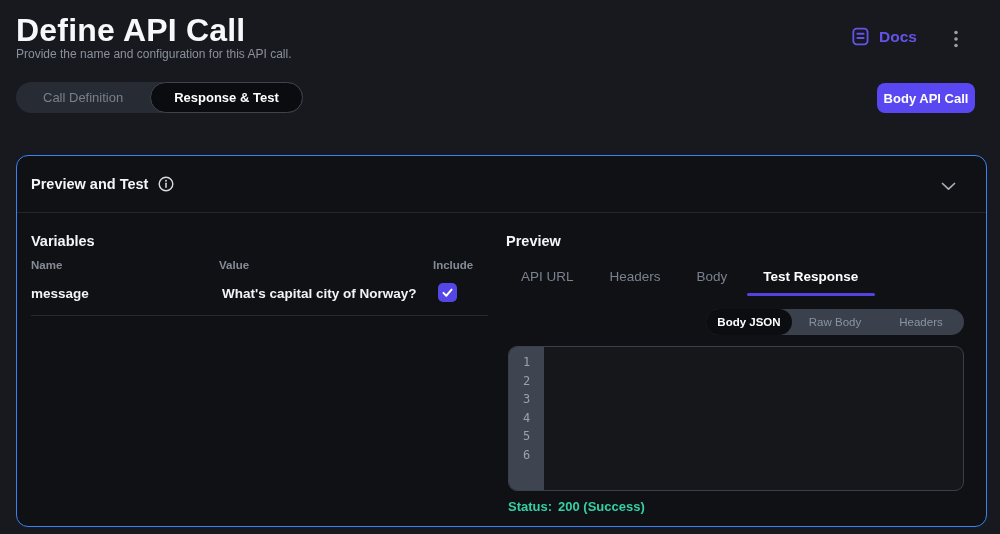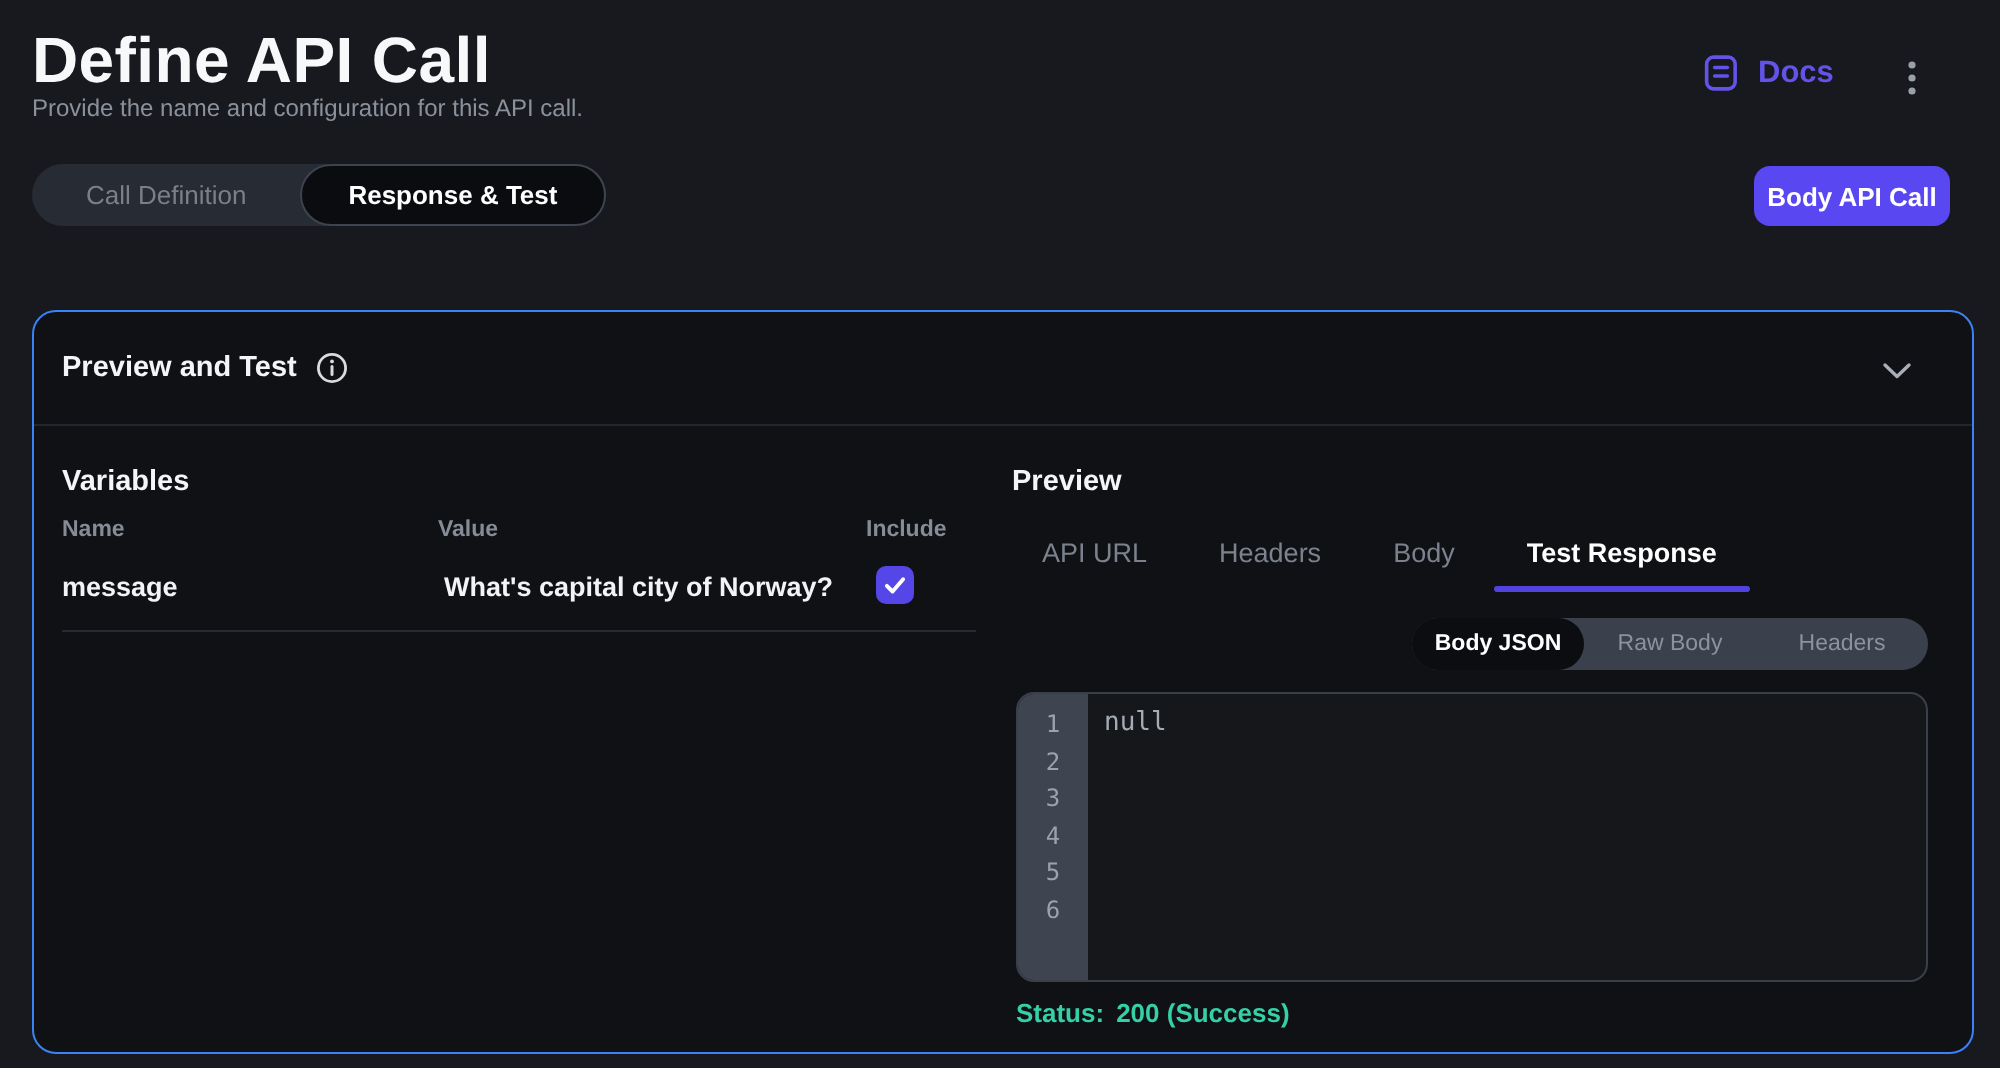--- a/index.html
+++ b/index.html
@@ -233,21 +233,20 @@
 
       <div class="editor">
         <div class="gutter">
           <span>1</span>
           <span>2</span>
           <span>3</span>
           <span>4</span>
           <span>5</span>
           <span>6</span>
         </div>
-        <div class="code">null</div>
       </div>
 
       <div class="status-line">
         <span>Status:</span><span class="val">200 (Success)</span>
       </div>
 
     </div>
   </div>
 </div>
 

